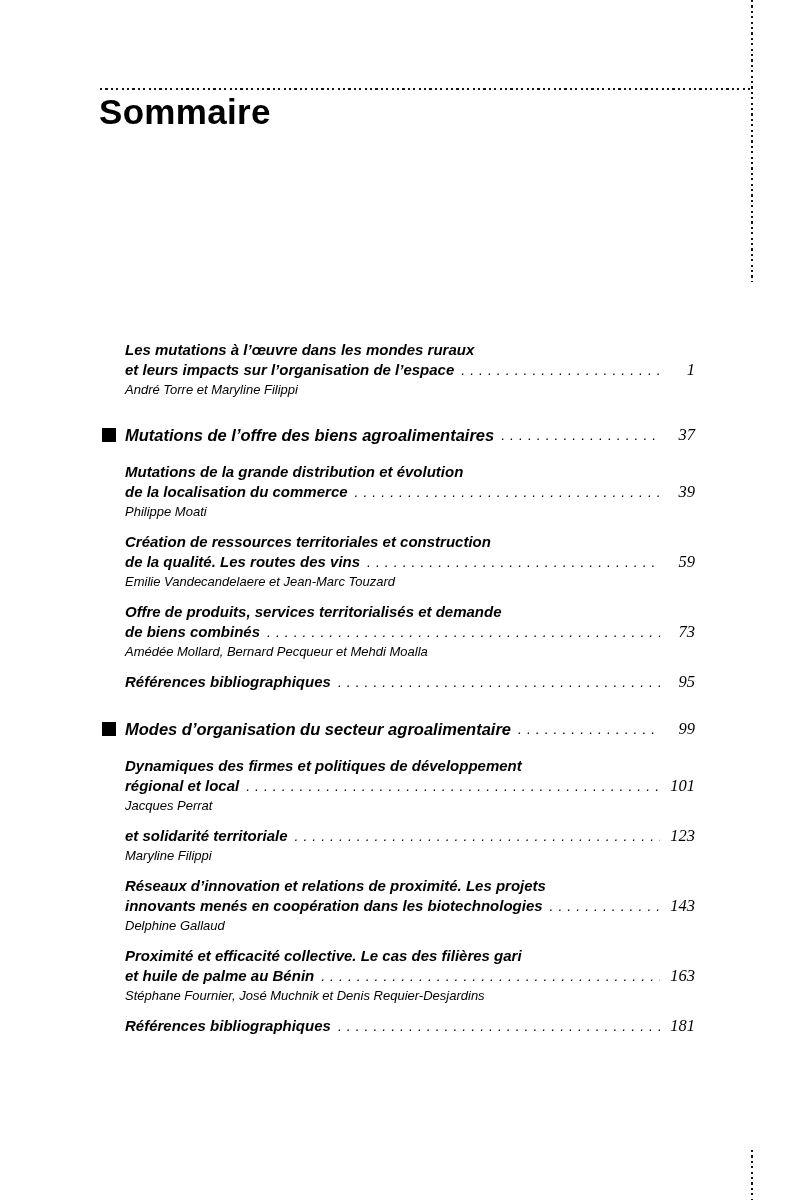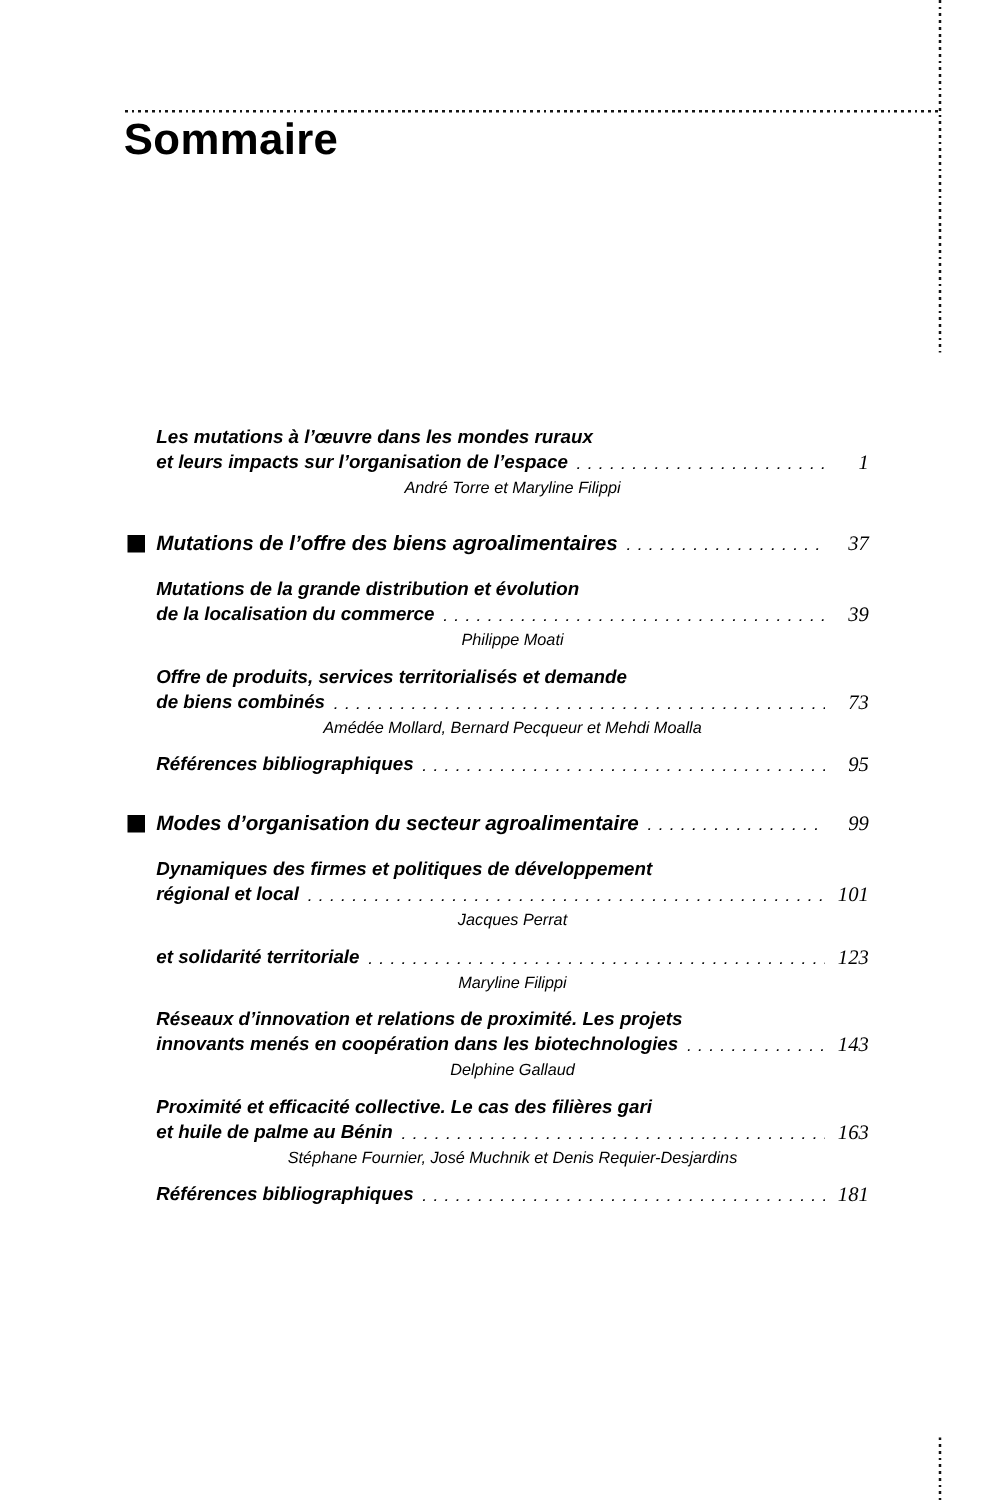--- a/index.html
+++ b/index.html
@@ -87,21 +87,20 @@
     font-family: "Liberation Serif", serif;
     font-weight: normal;
     font-size: 16.5px;
   }
 
   .authors {
     font-size: 13px;
     line-height: 16px;
     margin-top: 2px;
     font-weight: normal;
-    text-align: center;
   }
 
   .entry.section {
     position: relative;
     margin-top: 26px;
     margin-bottom: 16px;
   }
   .entry.section .title-line,
   .entry.section .title-last {
     font-size: 16.5px;
@@ -147,20 +146,29 @@
       <div class="entry chapter">
         <div class="title-line">Mutations de la grande distribution et évolution</div>
         <div class="title-last">
           <span class="title-text">de la localisation du commerce</span>
           <span class="leader"></span>
           <span class="page-num">39</span>
         </div>
         <div class="authors">Philippe Moati</div>
       </div>
       <div class="entry chapter">
+        <div class="title-line">Création de ressources territoriales et construction</div>
+        <div class="title-last">
+          <span class="title-text">de la qualité. Les routes des vins</span>
+          <span class="leader"></span>
+          <span class="page-num">59</span>
+        </div>
+        <div class="authors">Emilie Vandecandelaere et Jean-Marc Touzard</div>
+      </div>
+      <div class="entry chapter">
         <div class="title-line">Offre de produits, services territorialisés et demande</div>
         <div class="title-last">
           <span class="title-text">de biens combinés</span>
           <span class="leader"></span>
           <span class="page-num">73</span>
         </div>
         <div class="authors">Amédée Mollard, Bernard Pecqueur et Mehdi Moalla</div>
       </div>
       <div class="entry chapter">
         <div class="title-last">

